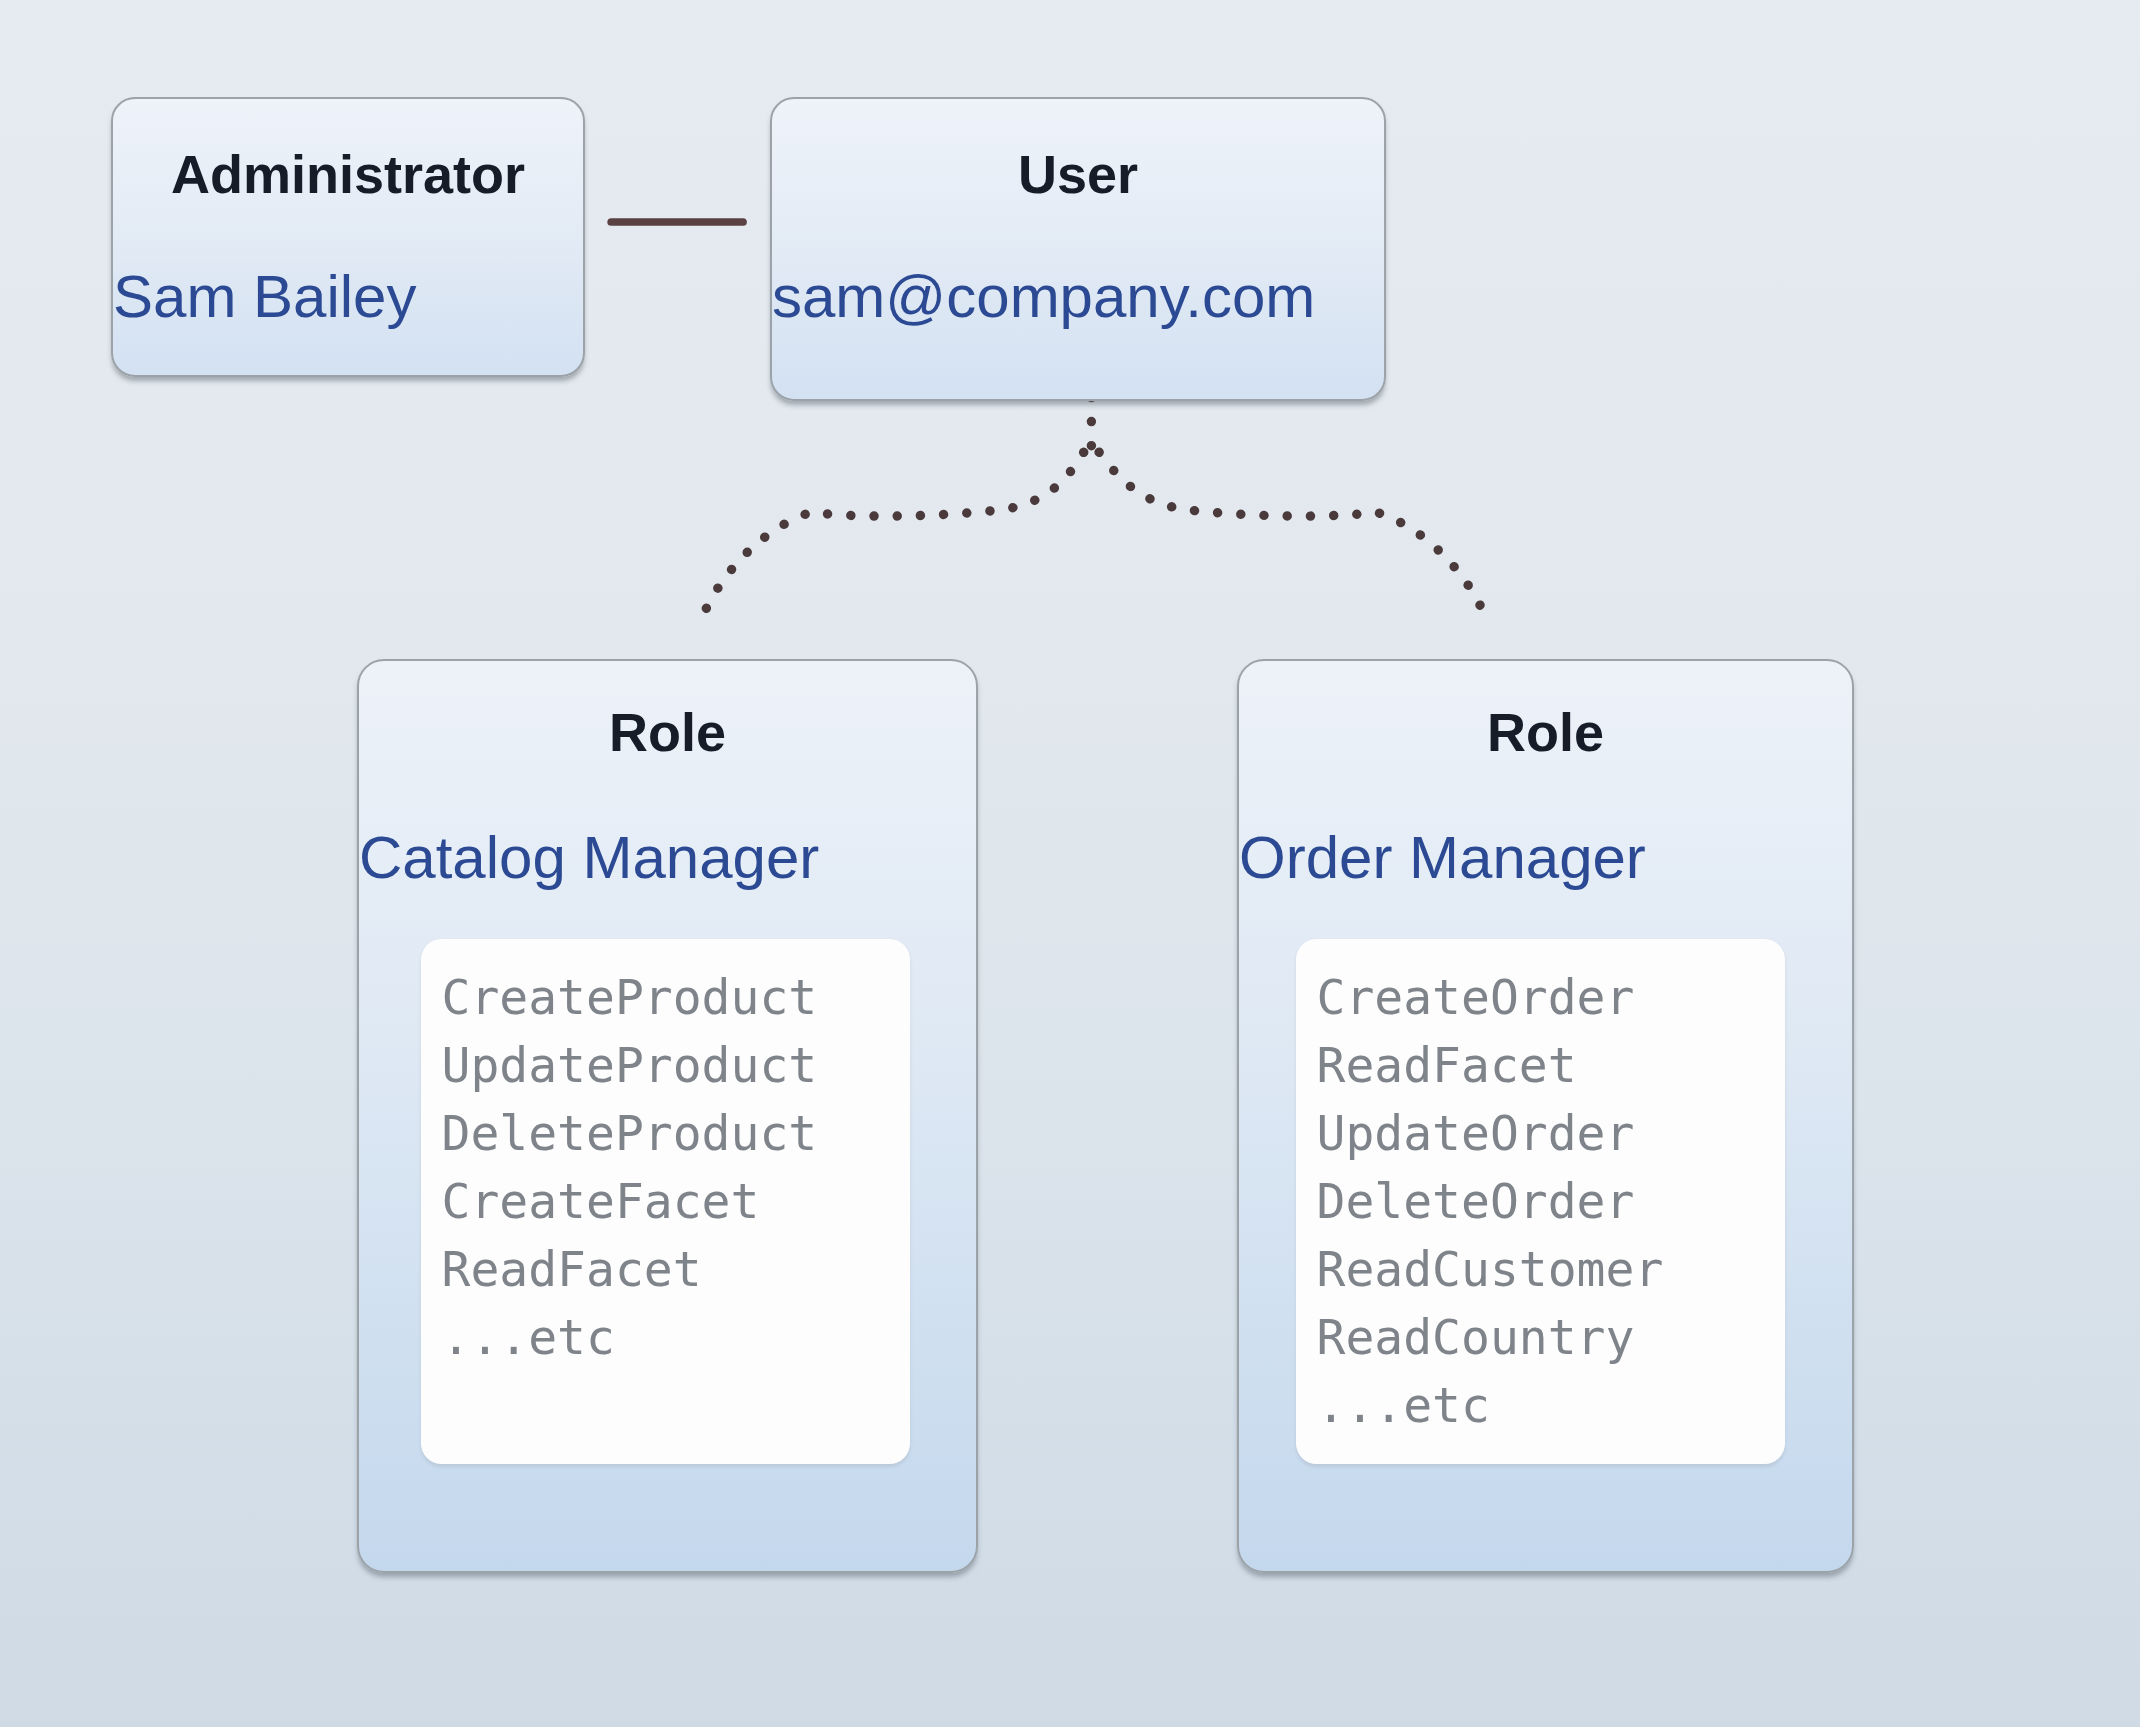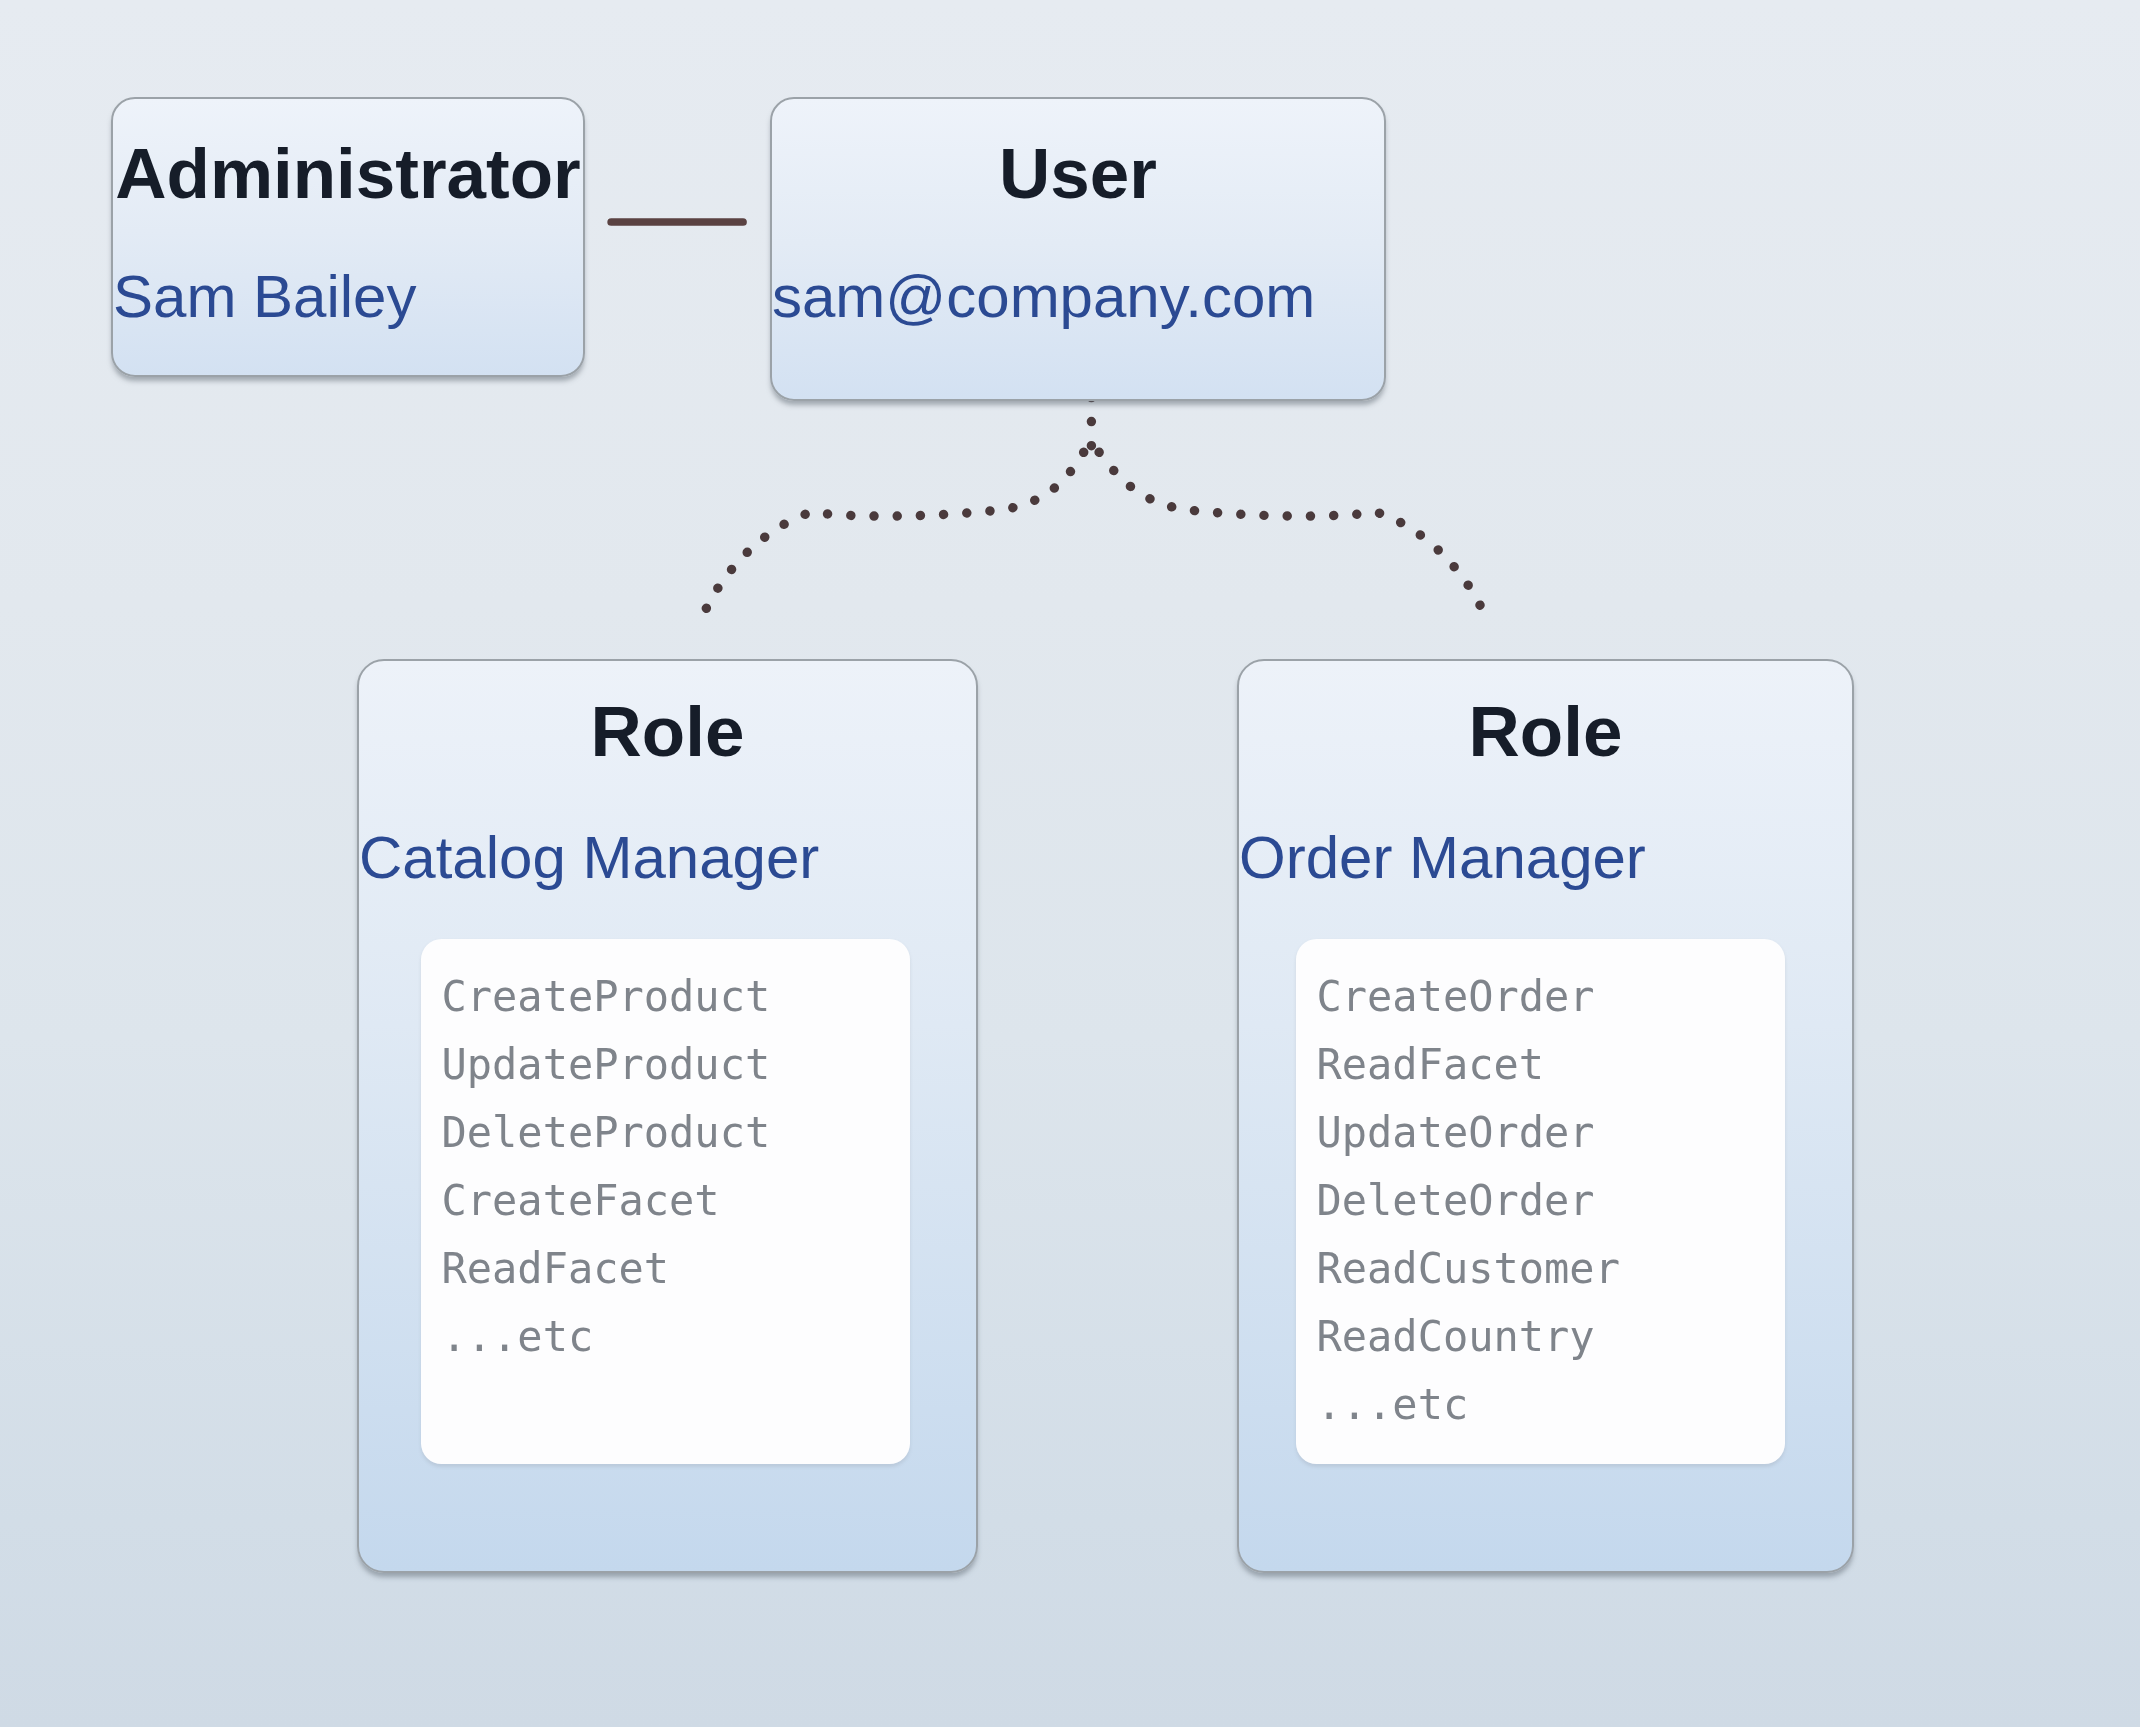--- a/index.html
+++ b/index.html
@@ -24,41 +24,41 @@
   .card.role{
     border-radius:27px;
     background:linear-gradient(180deg,#edf2f9 0%,#dfe9f4 40%,#c4d8ed 100%);
   }
   #admin-card{left:111px;top:97px;width:474px;height:280px;}
   #user-card{left:770px;top:97px;width:616px;height:304px;}
   #role-card-left{left:357px;top:659px;width:621px;height:914px;}
   #role-card-right{left:1237px;top:659px;width:617px;height:914px;}
   .card-title{
     position:absolute;left:0;top:45px;width:100%;
-    text-align:center;font-weight:bold;font-size:71px;line-height:60px;
+    text-align:center;font-weight:bold;font-size:54px;line-height:60px;
     color:#161d29;letter-spacing:0px;
   }
   .card-sub{
     position:absolute;left:0;top:168px;width:100%;
     font-weight:normal;font-size:60px;line-height:60px;
     color:#2b4a93;
   }
   .role .card-title{top:41px;}
   .role .card-sub{top:167px;}
   .perm-panel{
     position:absolute;top:278px;width:489px;height:525px;
     background:#fdfdfe;border-radius:20.5px;
     box-sizing:border-box;padding:24px 0 0 20.5px;
     box-shadow:0 2.6px 3.4px rgba(120,130,140,.18);
   }
   #role-card-left .perm-panel{left:62px;}
   #role-card-right .perm-panel{left:57px;}
   .perm-line{
     font-family:"DejaVu Sans Mono","Liberation Mono",monospace;
-    font-size:42px;line-height:68px;white-space:pre;
+    font-size:48px;line-height:68px;white-space:pre;
     color:#7f848b;font-weight:500;
   }
 </style>
 </head>
 <body>
 
 <div class="canvas">
 
   <svg class="connector-layer" width="2140" height="1728" viewBox="0 0 2500 2018" xmlns="http://www.w3.org/2000/svg">
 

